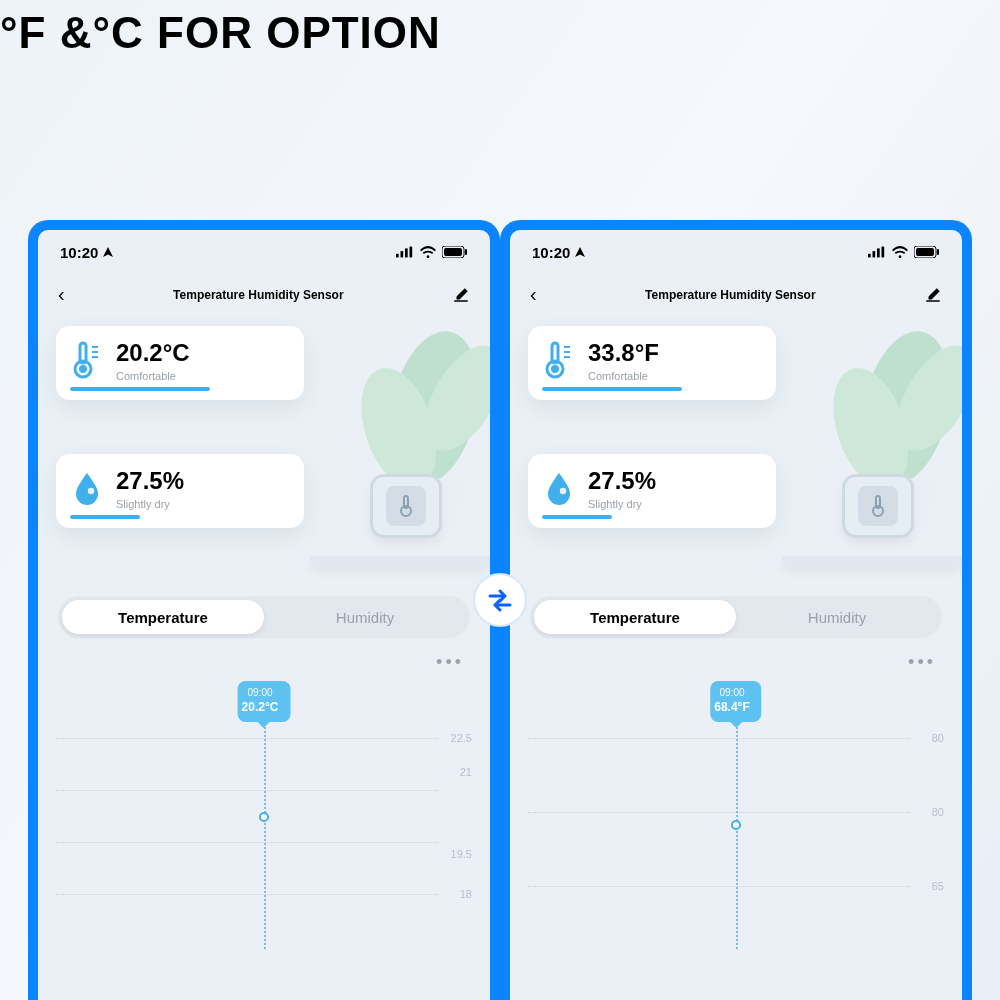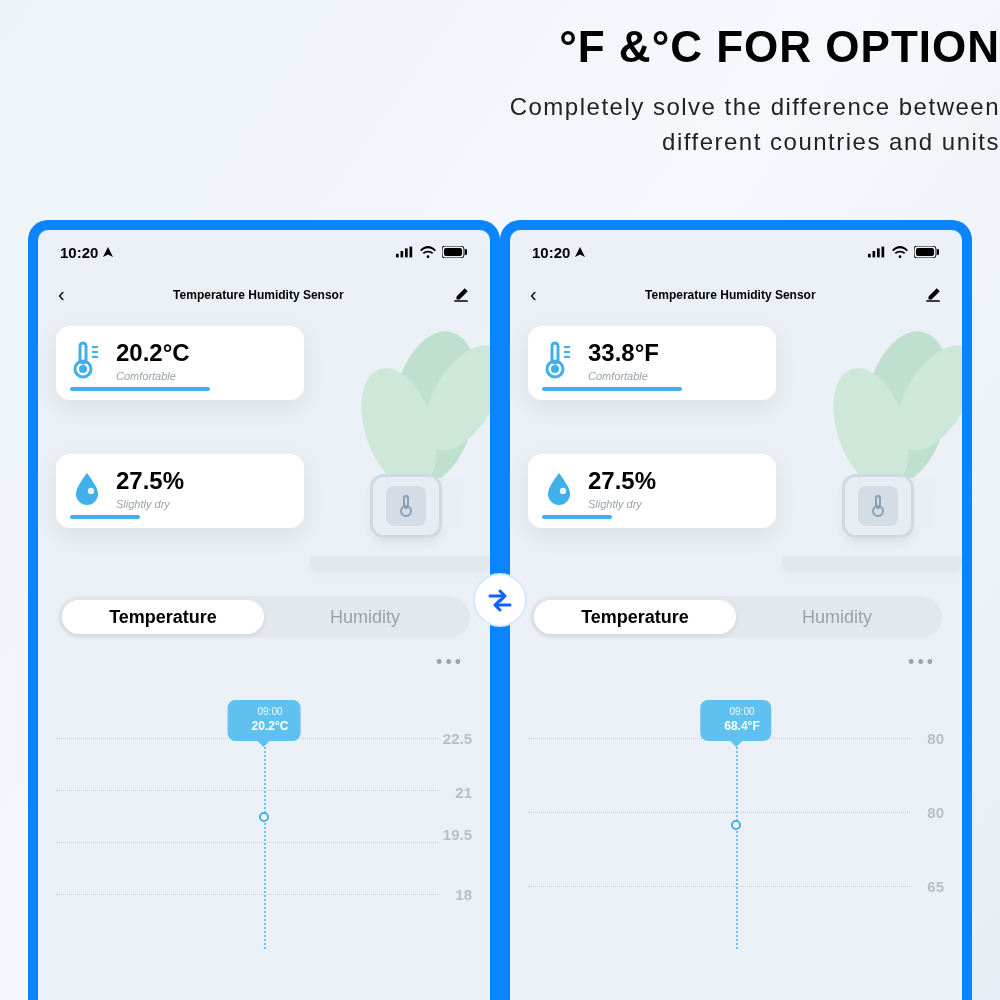--- a/index.html
+++ b/index.html
@@ -5,22 +5,22 @@
   * { box-sizing: border-box; margin: 0; padding: 0; }
   body {
     width: 1000px;
     height: 1000px;
     font-family: -apple-system, BlinkMacSystemFont, "Segoe UI", Arial, sans-serif;
     background: linear-gradient(125deg, #eef3f8 0%, #f5f8fc 50%, #e8eef5 100%);
     position: relative;
     overflow: hidden;
   }
   .heading {
-    text-align: right;
-    padding-top: 22px;
+    text-align: left;
+    padding-top: 8px;
   }
   .heading h1 {
     font-size: 44px;
     font-weight: 900;
     letter-spacing: 1px;
     color: #000;
     font-family: "Arial Black", Arial, sans-serif;
   }
   .heading p {
     font-size: 24px;
@@ -101,21 +101,20 @@
   .card .val {
     font-size: 24px;
     font-weight: 800;
     color: #000;
     line-height: 1.1;
   }
   .card .lbl {
     font-size: 11px;
     color: #9aa2ab;
     margin-top: 4px;
-    font-style: italic;
   }
   .card .bar {
     position: absolute;
     left: 14px;
     bottom: 9px;
     height: 4px;
     background: #3fb0ec;
     border-radius: 3px;
   }
   .card-top .bar { width: 140px; }
@@ -166,21 +165,21 @@
     left: 4px; top: 4px;
     width: calc(50% - 4px);
     height: 34px;
     background: #fff;
     border-radius: 999px;
     box-shadow: 0 2px 6px rgba(0,0,0,0.08);
   }
   .seg .opt {
     flex: 1;
     text-align: center;
-    font-size: 18px;
+    font-size: 15px;
     position: relative;
     z-index: 1;
     color: #9aa2ab;
     font-weight: 500;
   }
   .seg .opt.active { color: #000; font-weight: 700; }
 
   .dots {
     text-align: right;
     padding: 14px 26px 6px 0;
@@ -197,24 +196,23 @@
   }
   .gridline {
     position: absolute;
     left: 0; right: 34px;
     border-top: 1px dotted #c9d2da;
     height: 1px;
   }
   .gridlbl {
     position: absolute;
     right: 0;
-    font-size: 15px;
+    font-size: 11px;
     color: #b6bfc8;
     transform: translateY(-50%);
-    font-weight: bold;
   }
   .vline {
     position: absolute;
     top: 40px;
     bottom: 0;
     left: 50%;
     width: 0;
     border-left: 2px dotted #6fc1ea;
   }
   .point {
@@ -223,28 +221,28 @@
     width: 10px; height: 10px;
     margin-left: -5px;
     background: #fff;
     border: 2px solid #42b0e8;
     border-radius: 50%;
   }
   .tip {
     position: absolute;
     left: 50%;
     transform: translateX(-50%);
-    top: 20px;
+    top: 1px;
     background: #5fc1ef;
     color: #fff;
     font-size: 12px;
     font-weight: 600;
     text-align: center;
     line-height: 1.25;
-    padding: 6px 12px 7px 24px;
+    padding: 6px 12px 7px 4px;
     border-radius: 8px;
     white-space: nowrap;
   }
   .tip:after {
     content:"";
     position:absolute;
     left:50%; bottom:-6px;
     margin-left:-6px;
     border:6px solid transparent;
     border-top-color:#5fc1ef;
@@ -264,24 +262,20 @@
     display:flex; align-items:center; justify-content:center;
     color: #0a63ff;
     z-index: 5;
   }
 </style>
 </head>
 <body>
 
 <div class="heading">
   <h1>°F &amp;°C FOR OPTION</h1>
-  <p>
-    <span>Completely solve the difference between</span><br>
-    <span>different countries and units</span>
-  </p>
 </div>
 
 <div class="phones">
 
   <div class="phone">
     <div class="status-bar">
       <div class="status-left">
         <span>10:20</span>
         <span>
           <svg width="12" height="12" viewBox="0 0 24 24">
@@ -379,23 +373,23 @@
       <div class="opt active">Temperature</div>
       <div class="opt">Humidity</div>
     </div>
 
     <div class="dots">•••</div>
 
     <div class="chart">
       <div class="gridline" style="top:58px"></div>
         <div class="gridlbl" style="top:58px">22.5</div>
       <div class="gridline" style="top:110px"></div>
-        <div class="gridlbl" style="top:112px">21</div>
+        <div class="gridlbl" style="top:92px">21</div>
       <div class="gridline" style="top:162px"></div>
-        <div class="gridlbl" style="top:154px">19.5</div>
+        <div class="gridlbl" style="top:174px">19.5</div>
       <div class="gridline" style="top:214px"></div>
         <div class="gridlbl" style="top:214px">18</div>
       <div class="vline"></div>
       <div class="point" style="top:132px"></div>
       <div class="tip">
         <span class="t1">09:00</span>
         <span>20.2°C</span>
       </div>
     </div>
   </div>

